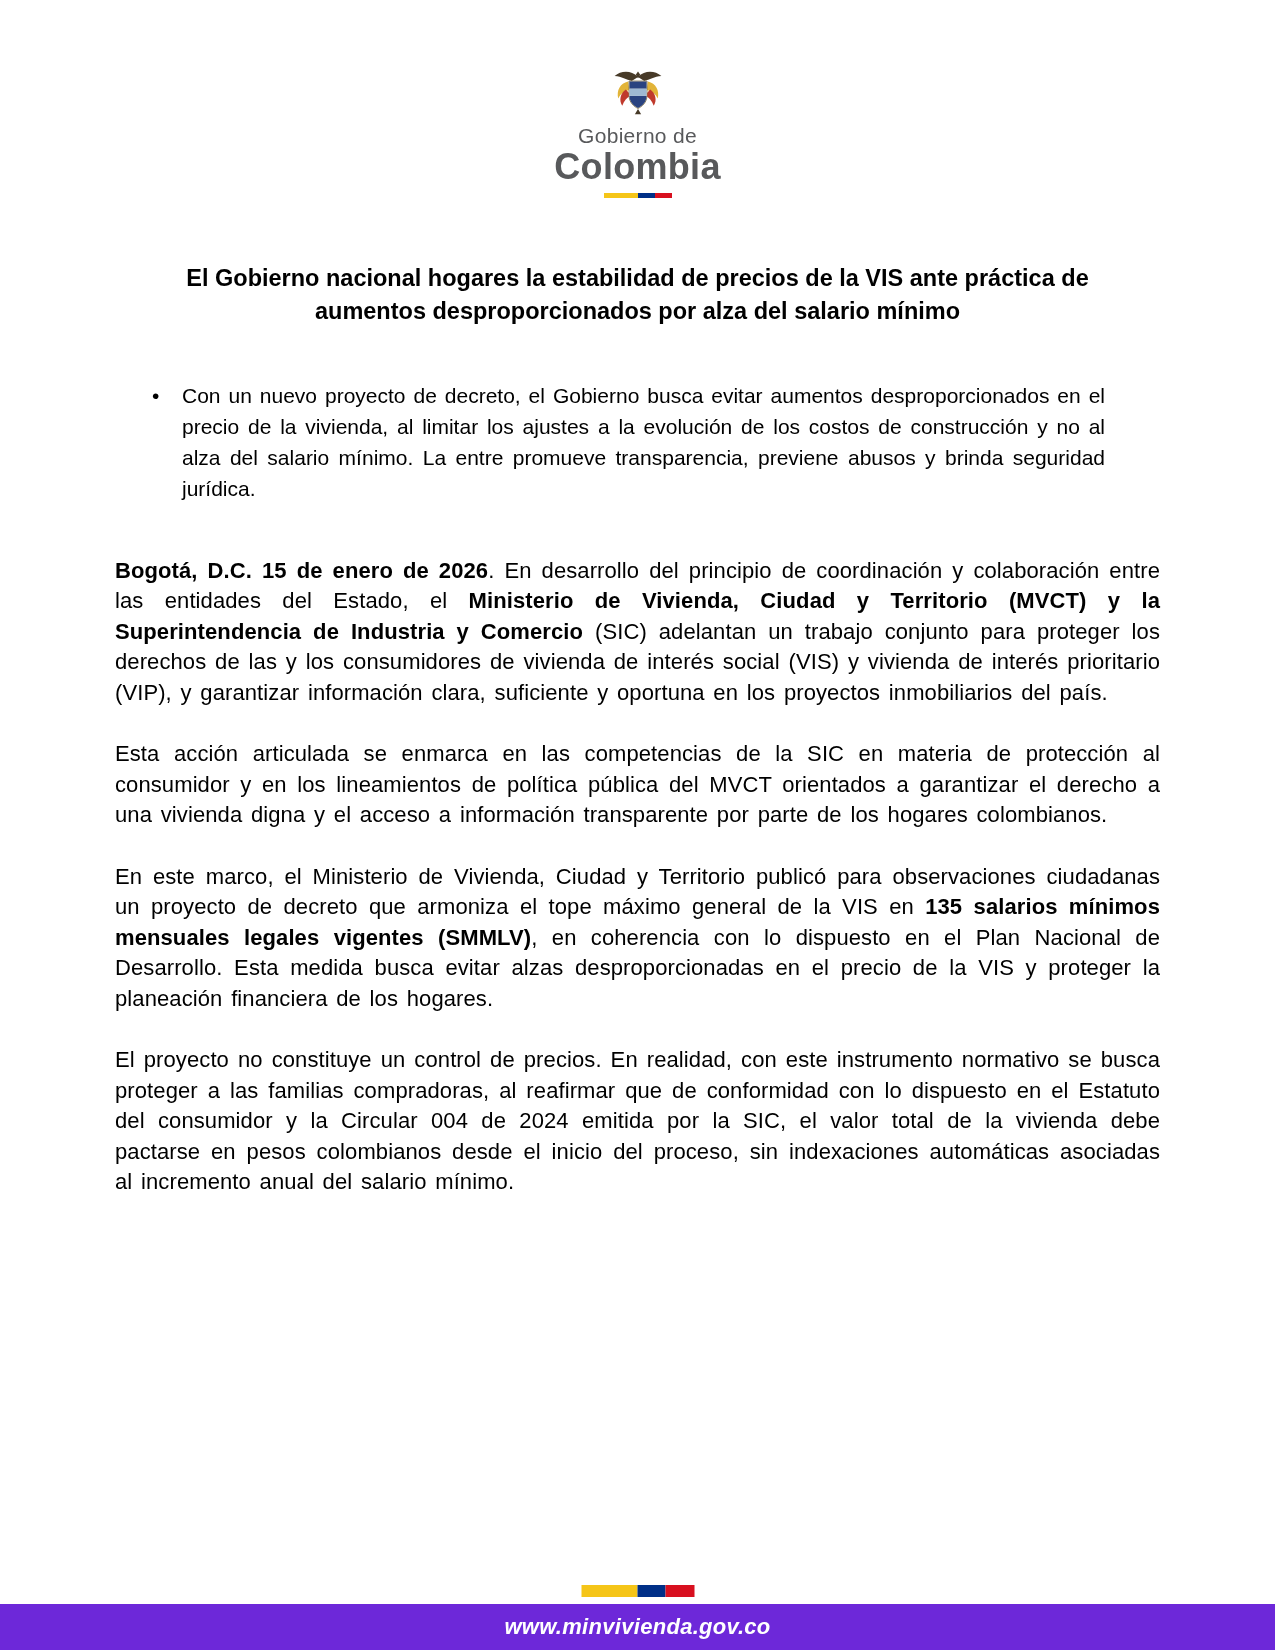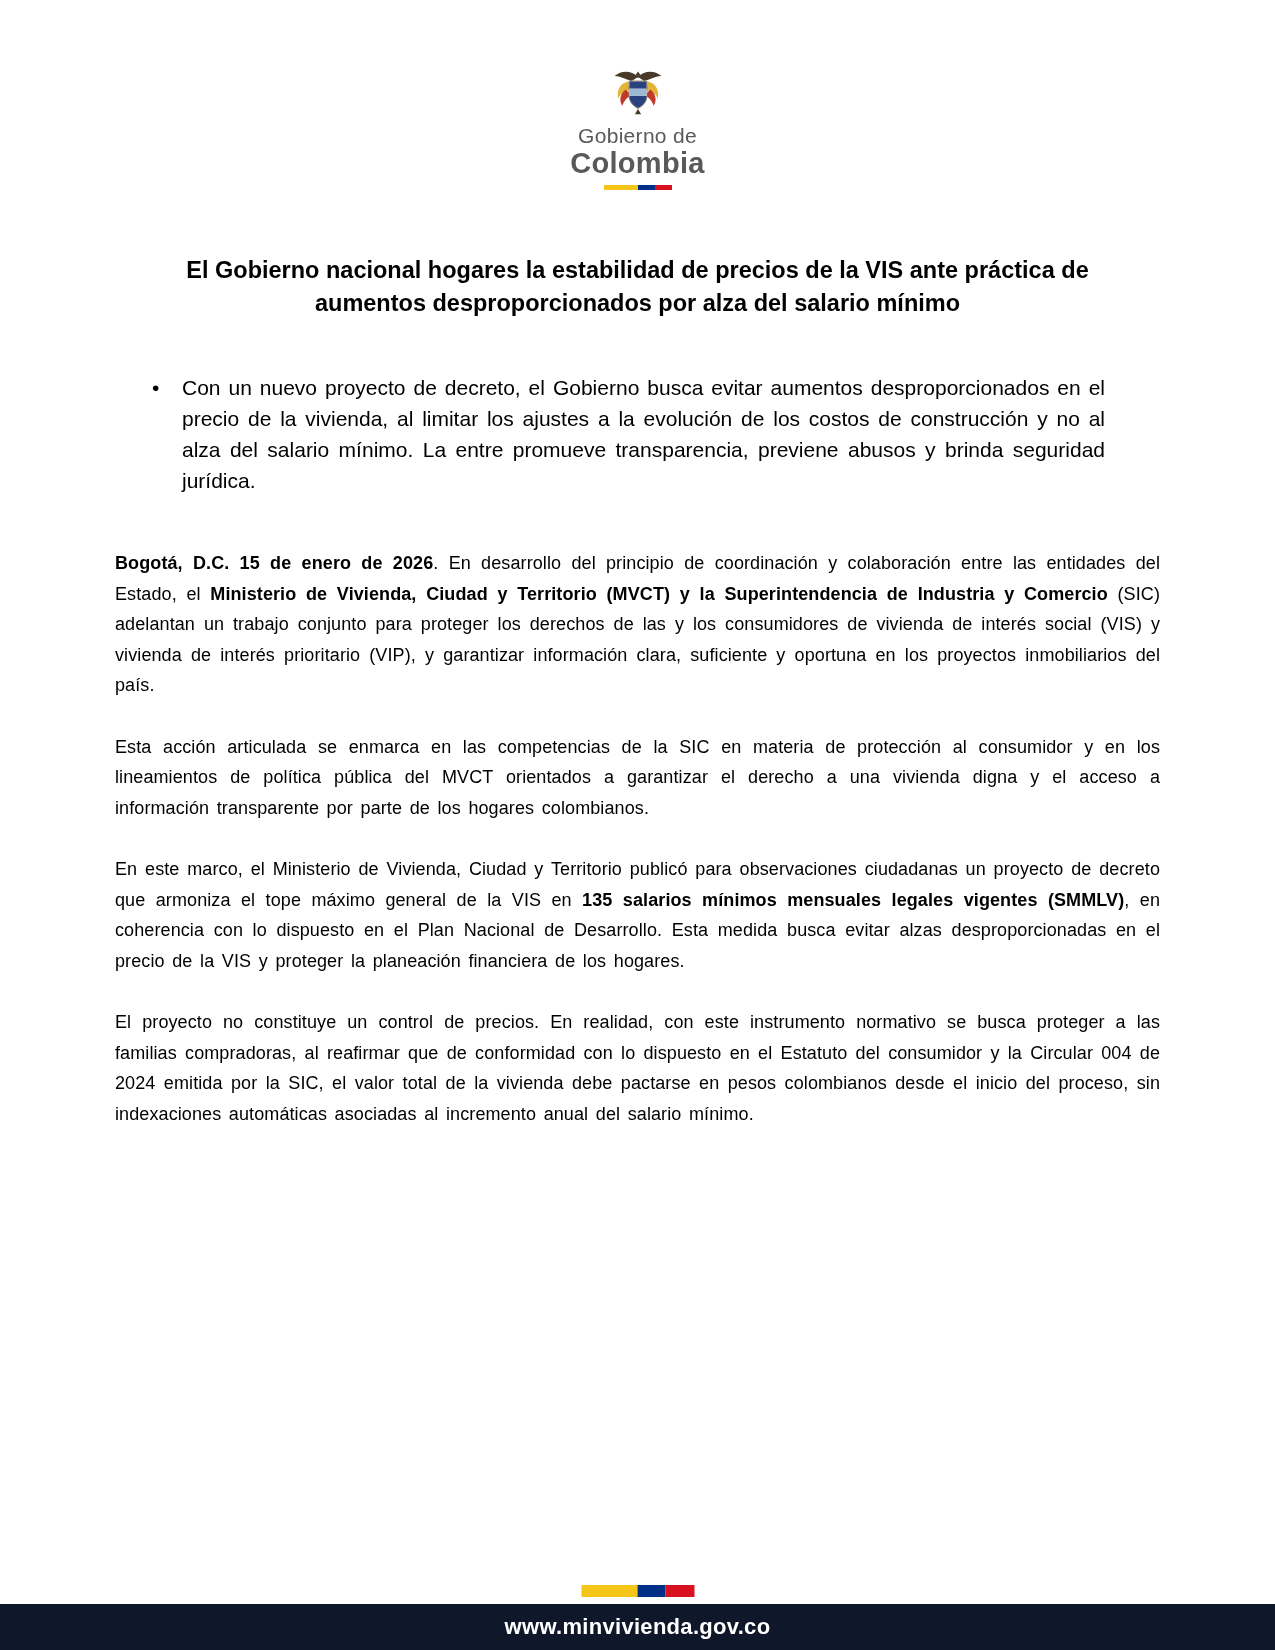--- a/index.html
+++ b/index.html
@@ -22,21 +22,21 @@
     align-items: center;
   }
   .logo-crest { display: block; }
   .logo-line1 {
     margin-top: 2px;
     font-size: 21px;
     color: #58595b;
     letter-spacing: 0.3px;
   }
   .logo-line2 {
-    font-size: 29px;
+    font-size: 36px;
     font-weight: bold;
     color: #58595b;
     letter-spacing: 0.3px;
     line-height: 1.05;
   }
   .logo-flag {
     margin-top: 7px;
     width: 68px;
     height: 5px;
     display: flex;
@@ -75,21 +75,21 @@
     text-align: justify;
     word-spacing: 2px;
   }
 
   
   .body-wrap {
     margin: 52px 115px 0 115px;
   }
   .body-paragraph {
     margin: 11px 0 31px 0;
-    font-size: 18px;
+    font-size: 22px;
     line-height: 30.5px;
     text-align: justify;
     word-spacing: 2.5px;
     letter-spacing: 0.1px;
   }
   .body-paragraph b { letter-spacing: 0.1px; }
 
   
   .footer-flag {
     position: absolute;
@@ -170,17 +170,17 @@
       <p class="body-paragraph"><span>Esta acción articulada se enmarca en las competencias de la SIC en materia de protección al consumidor y en los lineamientos de política pública del MVCT orientados a garantizar el derecho a una vivienda digna y el acceso a información transparente por parte de los hogares colombianos.</span></p>
       <p class="body-paragraph"><span>En este marco, el Ministerio de Vivienda, Ciudad y Territorio publicó para observaciones ciudadanas un proyecto de decreto que armoniza el tope máximo general de la VIS en </span><b>135 salarios mínimos mensuales legales vigentes (SMMLV)</b><span>, en coherencia con lo dispuesto en el Plan Nacional de Desarrollo. Esta medida busca evitar alzas desproporcionadas en el precio de la VIS y proteger la planeación financiera de los hogares.</span></p>
       <p class="body-paragraph"><span>El proyecto no constituye un control de precios. En realidad, con este instrumento normativo se busca proteger a las familias compradoras, al reafirmar que de conformidad con lo dispuesto en el Estatuto del consumidor y la Circular 004 de 2024 emitida por la SIC, el valor total de la vivienda debe pactarse en pesos colombianos desde el inicio del proceso, sin indexaciones automáticas asociadas al incremento anual del salario mínimo.</span></p>
     </div>
 
   <div class="footer-flag">
     <span class="f-yellow" style="background-color: rgb(245, 197, 24);"></span>
     <span class="f-blue" style="background-color: rgb(0, 47, 135);"></span>
     <span class="f-red" style="background-color: rgb(216, 16, 31);"></span>
   </div>
-  <footer class="footer-bar" style="background-color: #0f172a;">
+  <footer class="footer-bar" style="background-color: #6d28d9; font-style: italic;">
     <a class="footer-url" href="#">www.minvivienda.gov.co</a>
   </footer>
 
 </div>
 
 </body></html>

